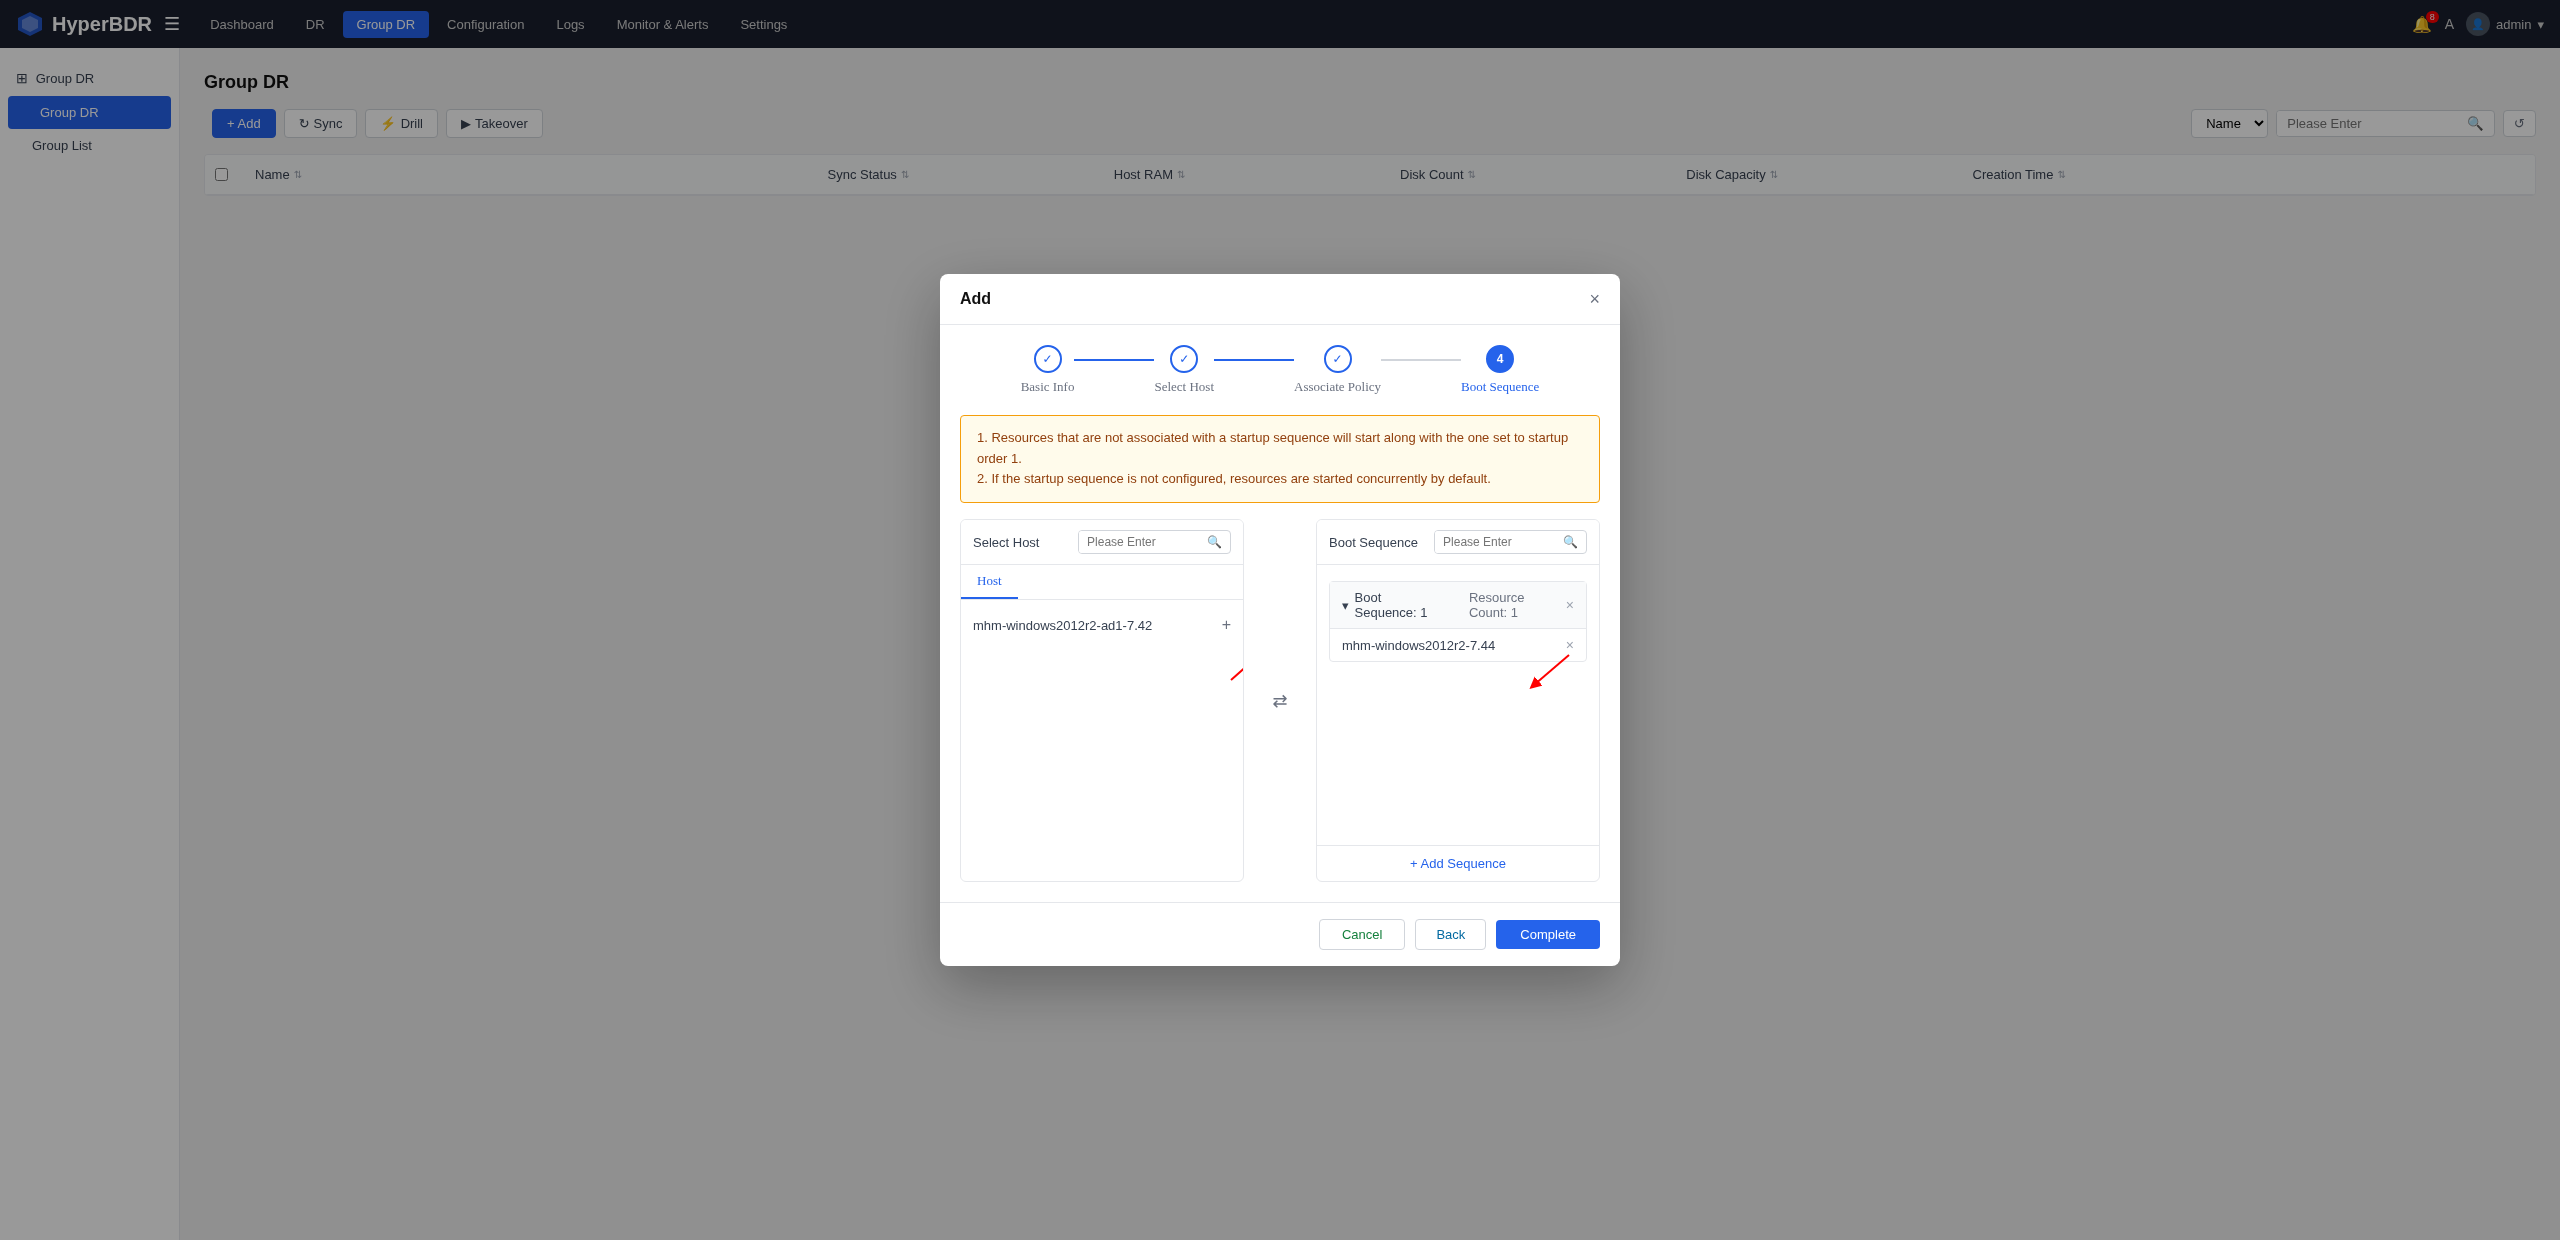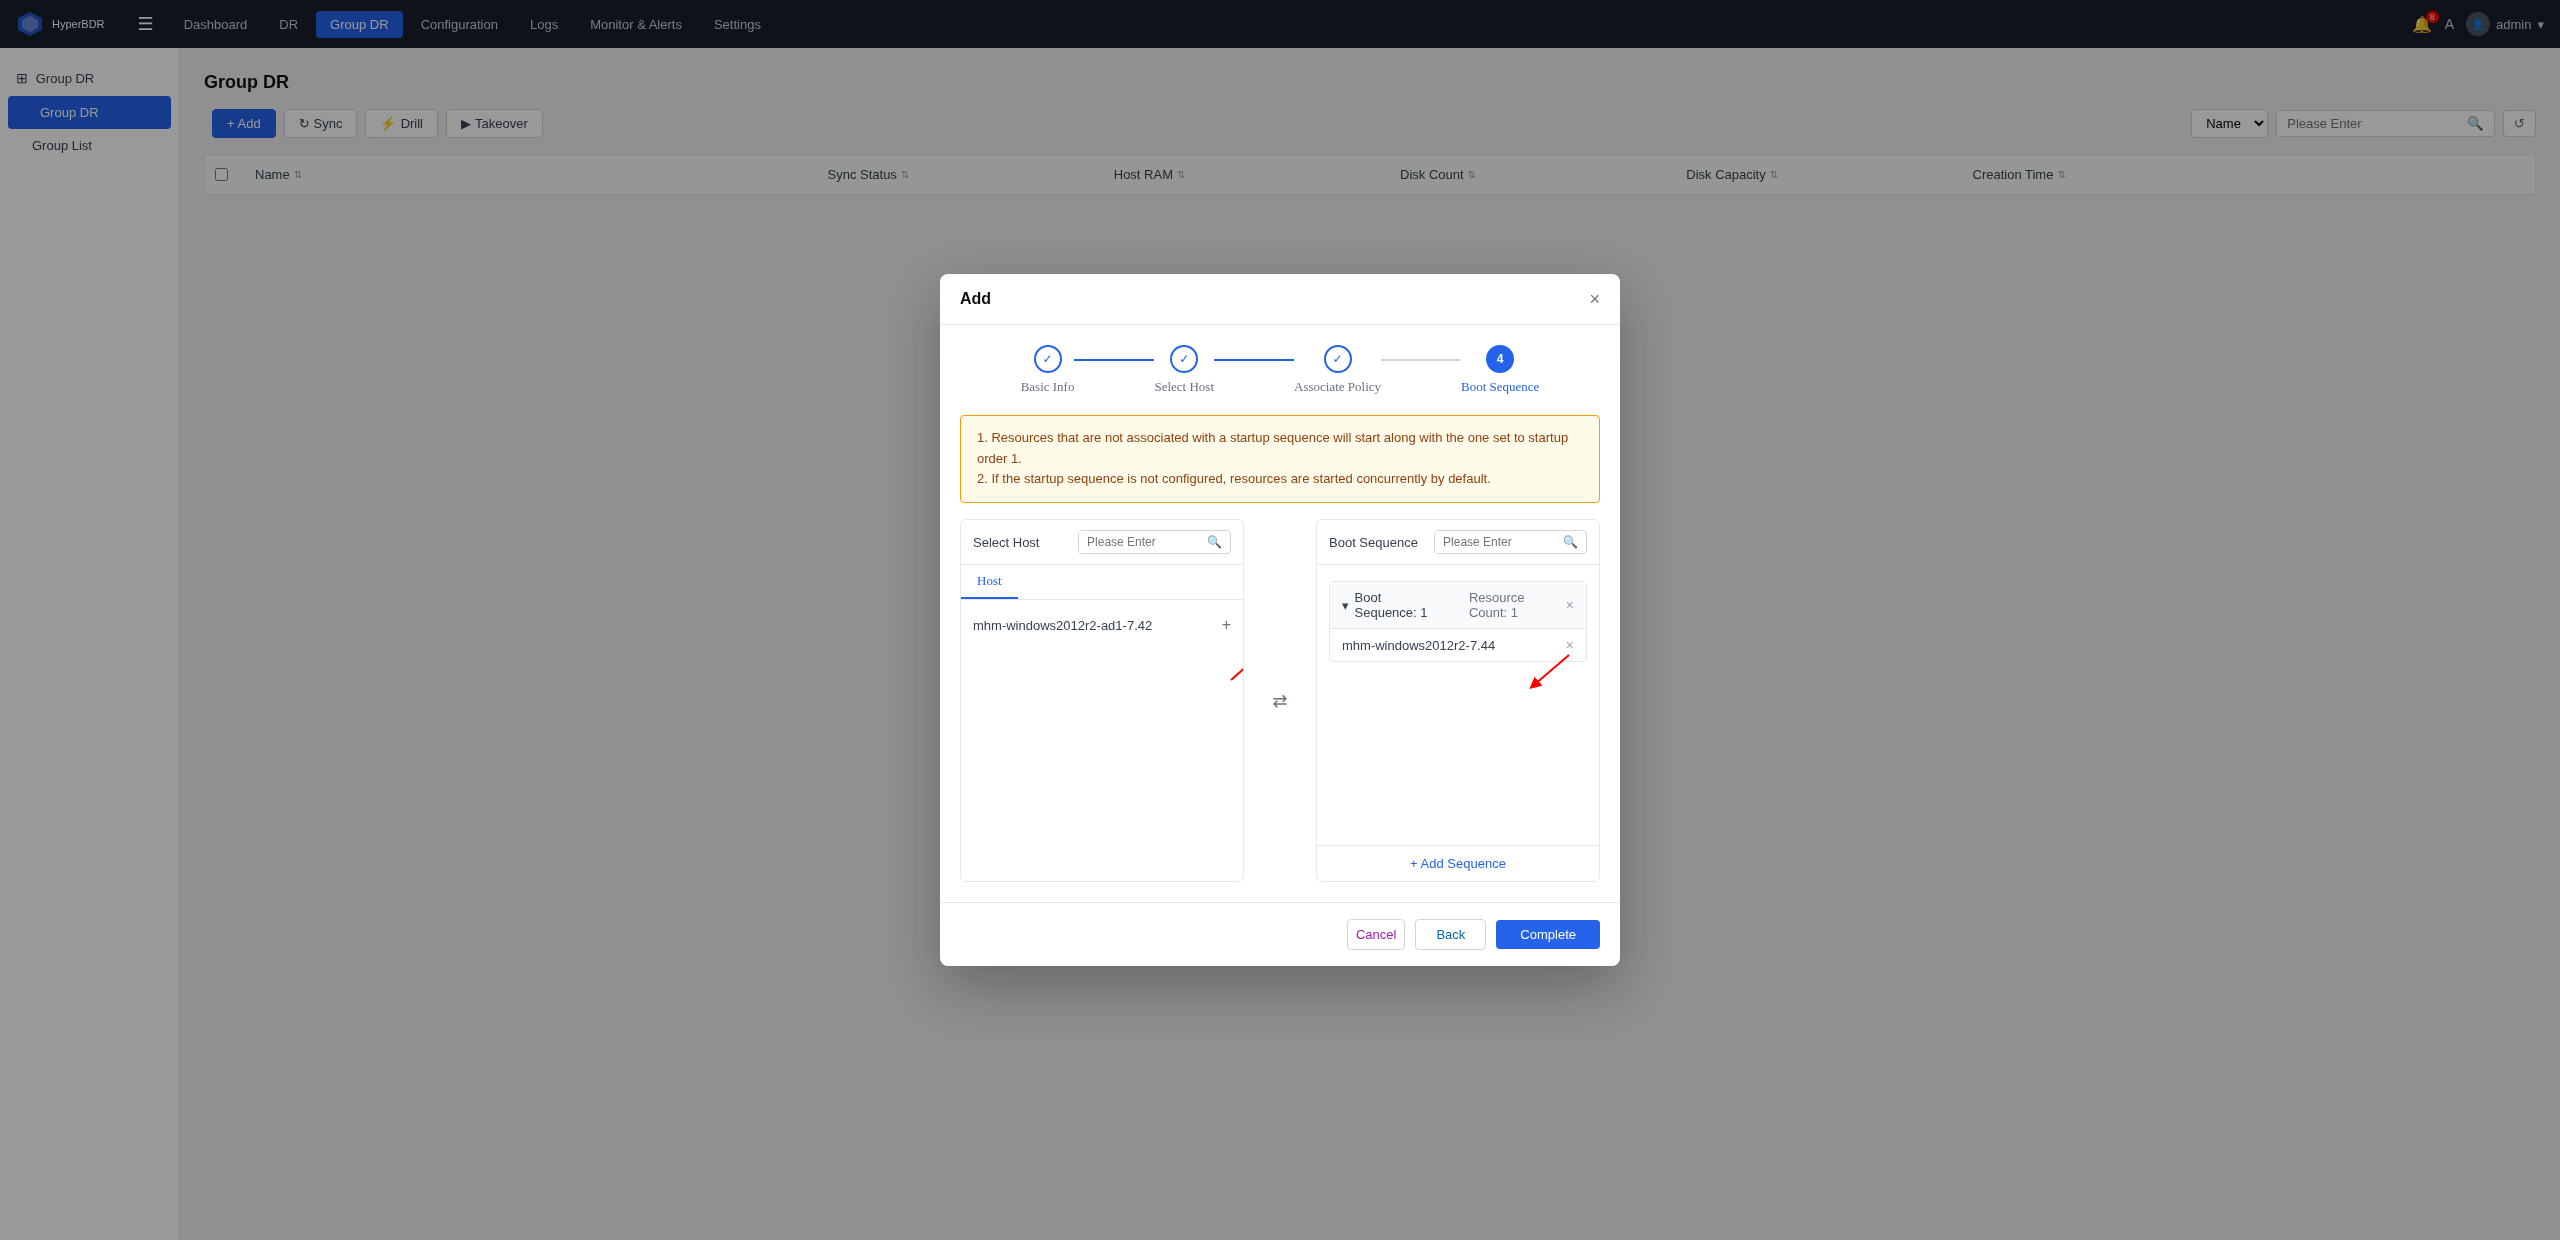--- a/index.html
+++ b/index.html
@@ -14,23 +14,23 @@
       align-items: center;
       padding: 0 16px;
       gap: 8px;
       position: relative;
       z-index: 10;
     }
     .topnav-logo {
       display: flex;
       align-items: center;
       gap: 8px;
-      font-weight: normal;
-      font-size: 11px;
-      margin-right: 25px;
+      font-weight: bold;
+      font-size: 20px;
+      margin-right: 4px;
     }
     .logo-icon {
       width: 28px;
       height: 28px;
     }
     .topnav-hamburger {
       font-size: 18px;
       cursor: pointer;
       margin-right: 8px;
     }
@@ -476,27 +476,27 @@
     
     .modal-footer {
       padding: 16px 20px;
       border-top: 1px solid #e5e7eb;
       display: flex;
       align-items: center;
       justify-content: flex-end;
       gap: 10px;
     }
     .btn-cancel {
-      padding: 7px 8px;
+      padding: 7px 22px;
       border: 1px solid #d1d5db;
       border-radius: 4px;
       background: #fff;
       cursor: pointer;
       font-size: 13px;
-      color: #a21caf;
+      color: #15803d;
     }
     .btn-back {
       padding: 7px 20px;
       border: 1px solid #d1d5db;
       border-radius: 4px;
       background: #fff;
       cursor: pointer;
       font-size: 13px;
       color: #0369a1;
     }

